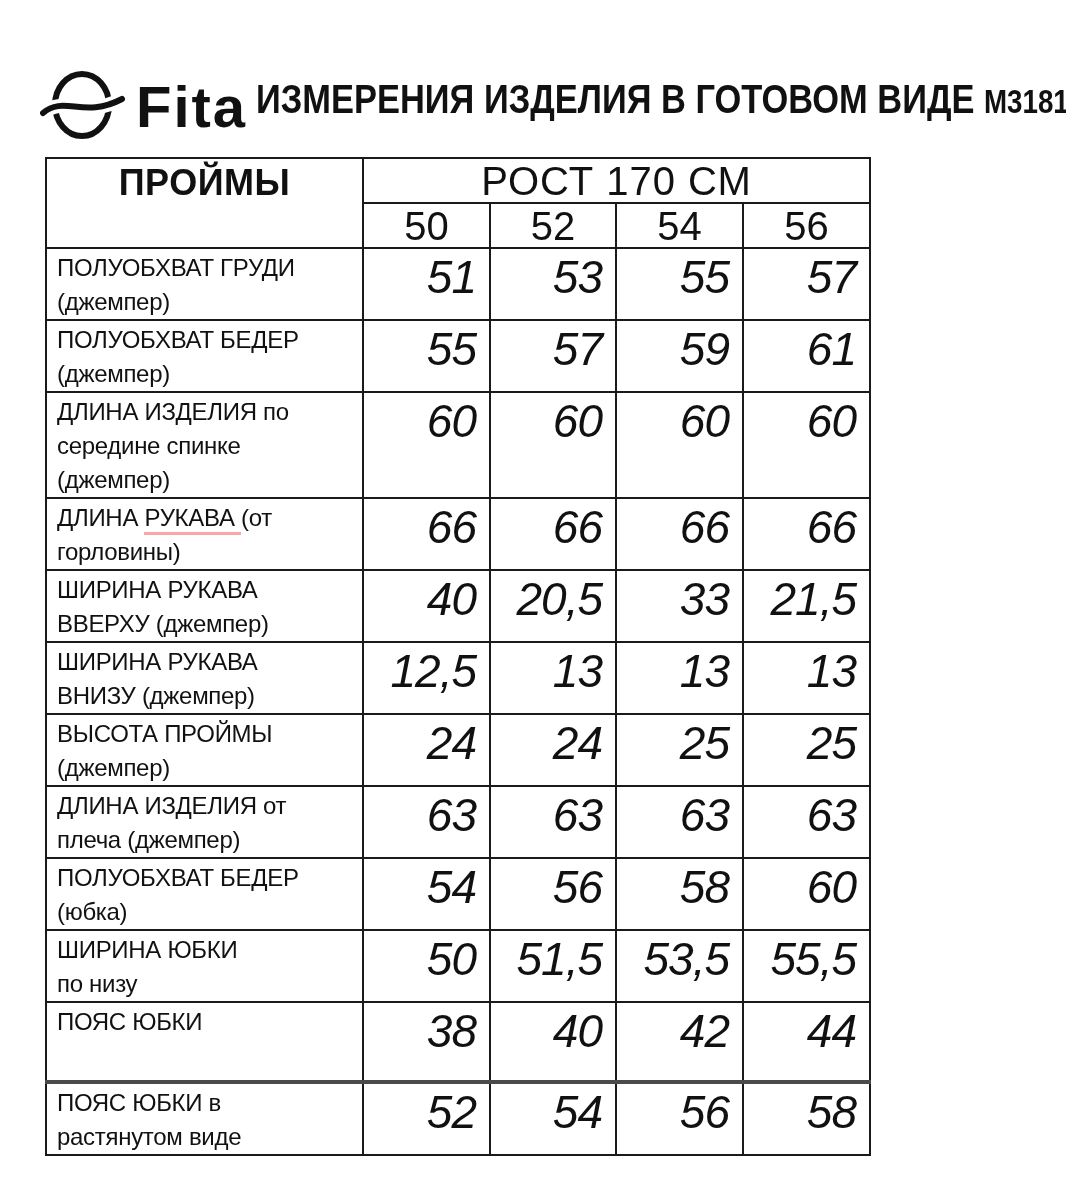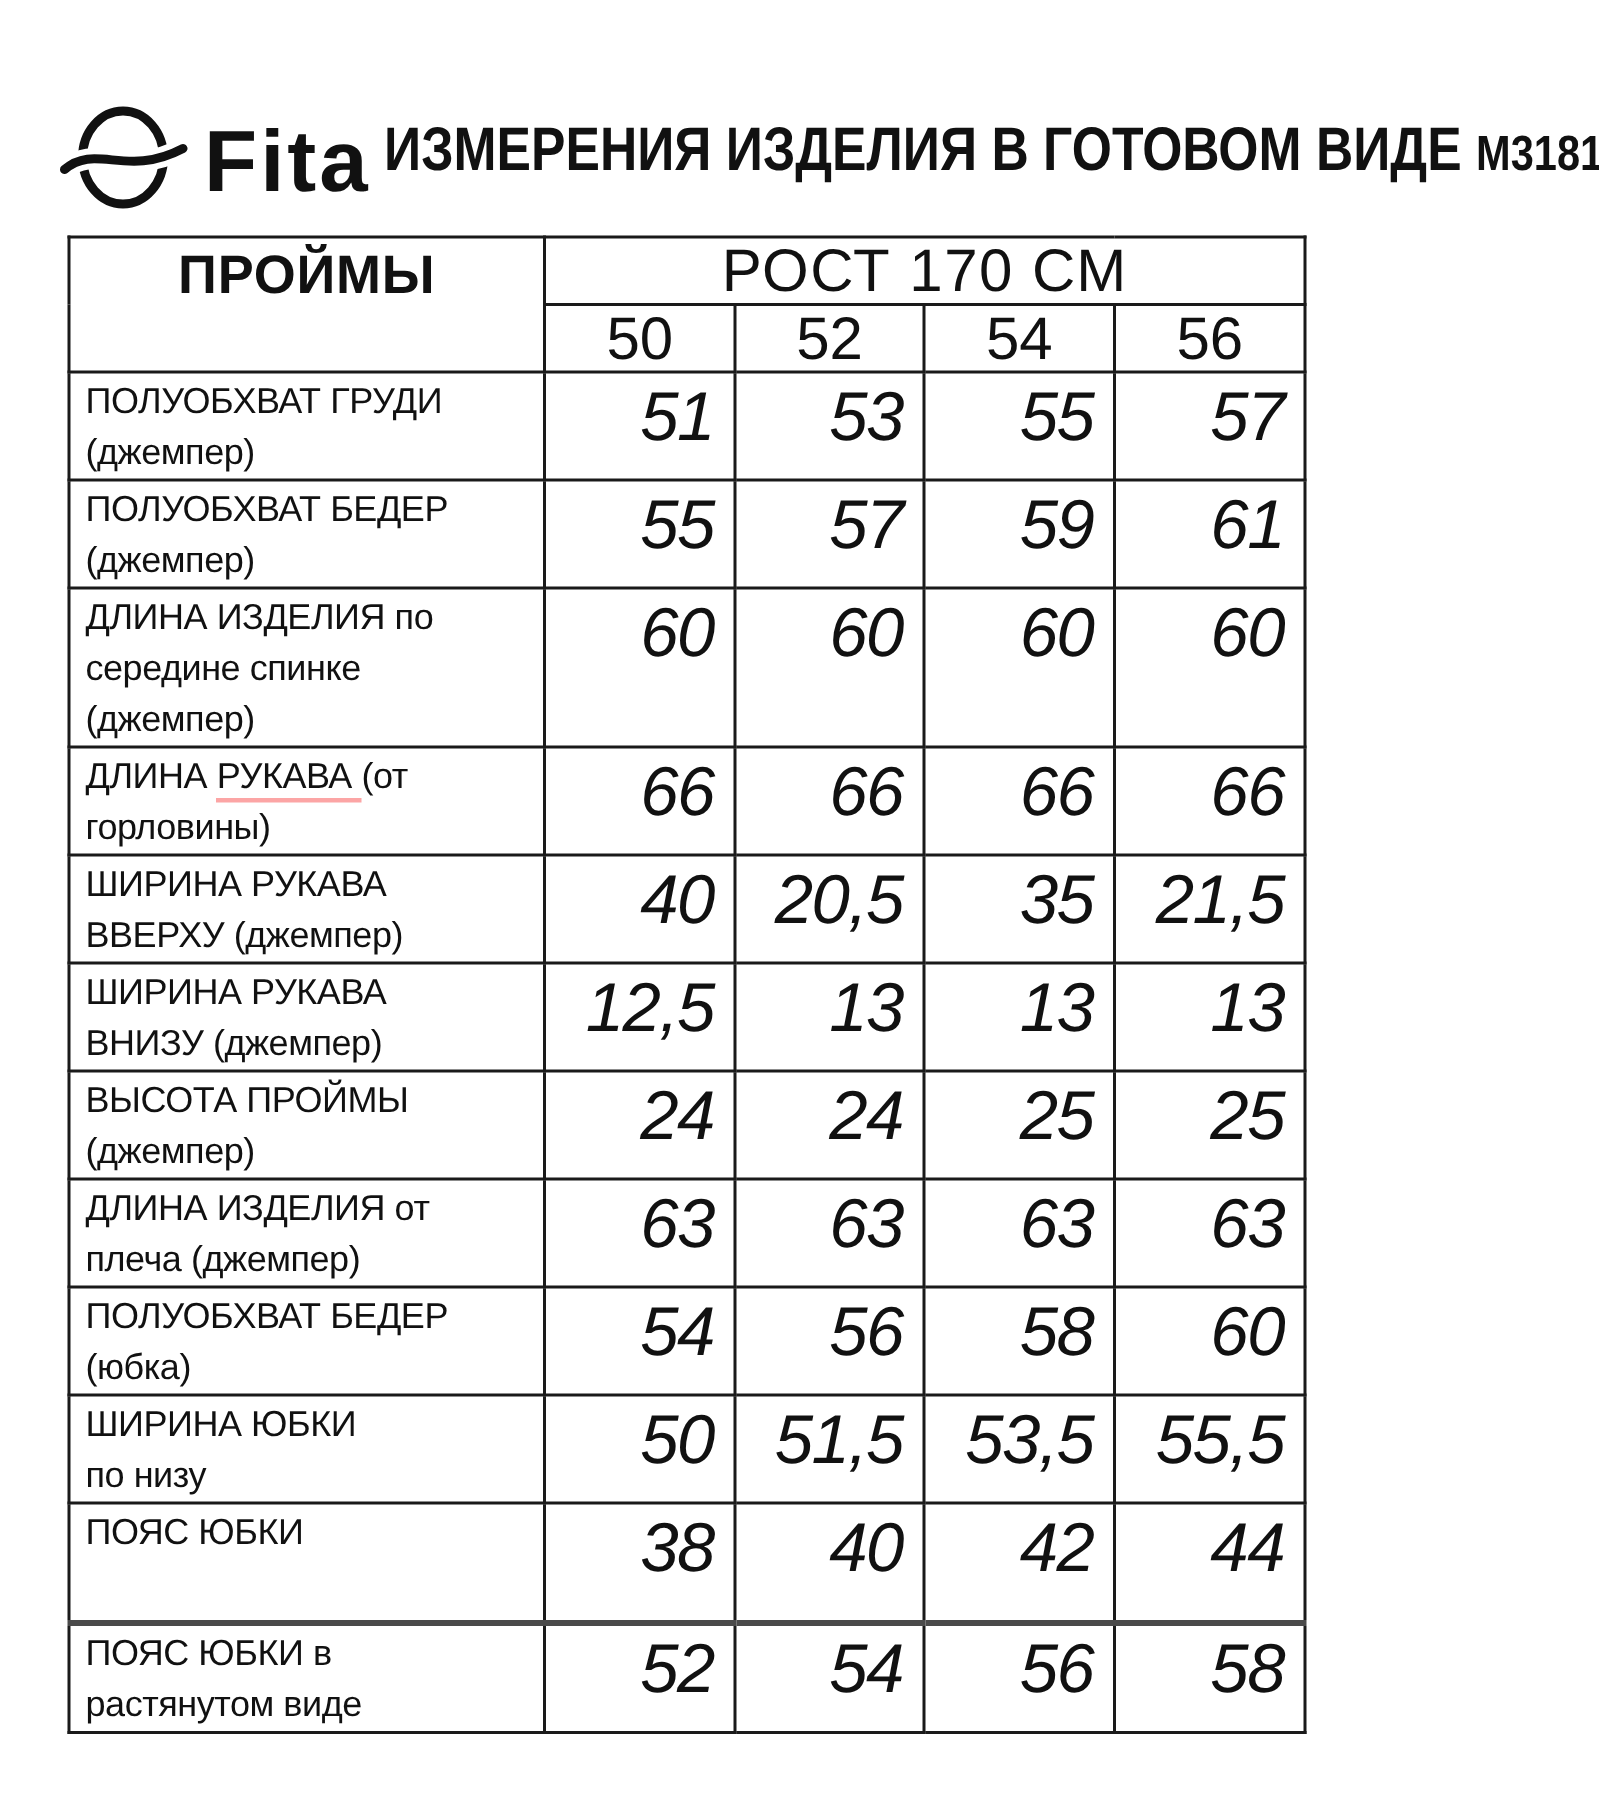--- a/index.html
+++ b/index.html
@@ -137,21 +137,21 @@
       <td class="val">66</td>
       <td class="val">66</td>
       <td class="val">66</td>
       <td class="val">66</td>
     </tr>
     <tr class="r-std">
       <td class="lbl">ШИРИНА РУКАВА
 ВВЕРХУ (джемпер)</td>
       <td class="val">40</td>
       <td class="val">20,5</td>
-      <td class="val">35</td>
+      <td class="val">33</td>
       <td class="val">21,5</td>
     </tr>
     <tr class="r-std">
       <td class="lbl">ШИРИНА РУКАВА
 ВНИЗУ (джемпер)</td>
       <td class="val">12,5</td>
       <td class="val">13</td>
       <td class="val">13</td>
       <td class="val">13</td>
     </tr>

